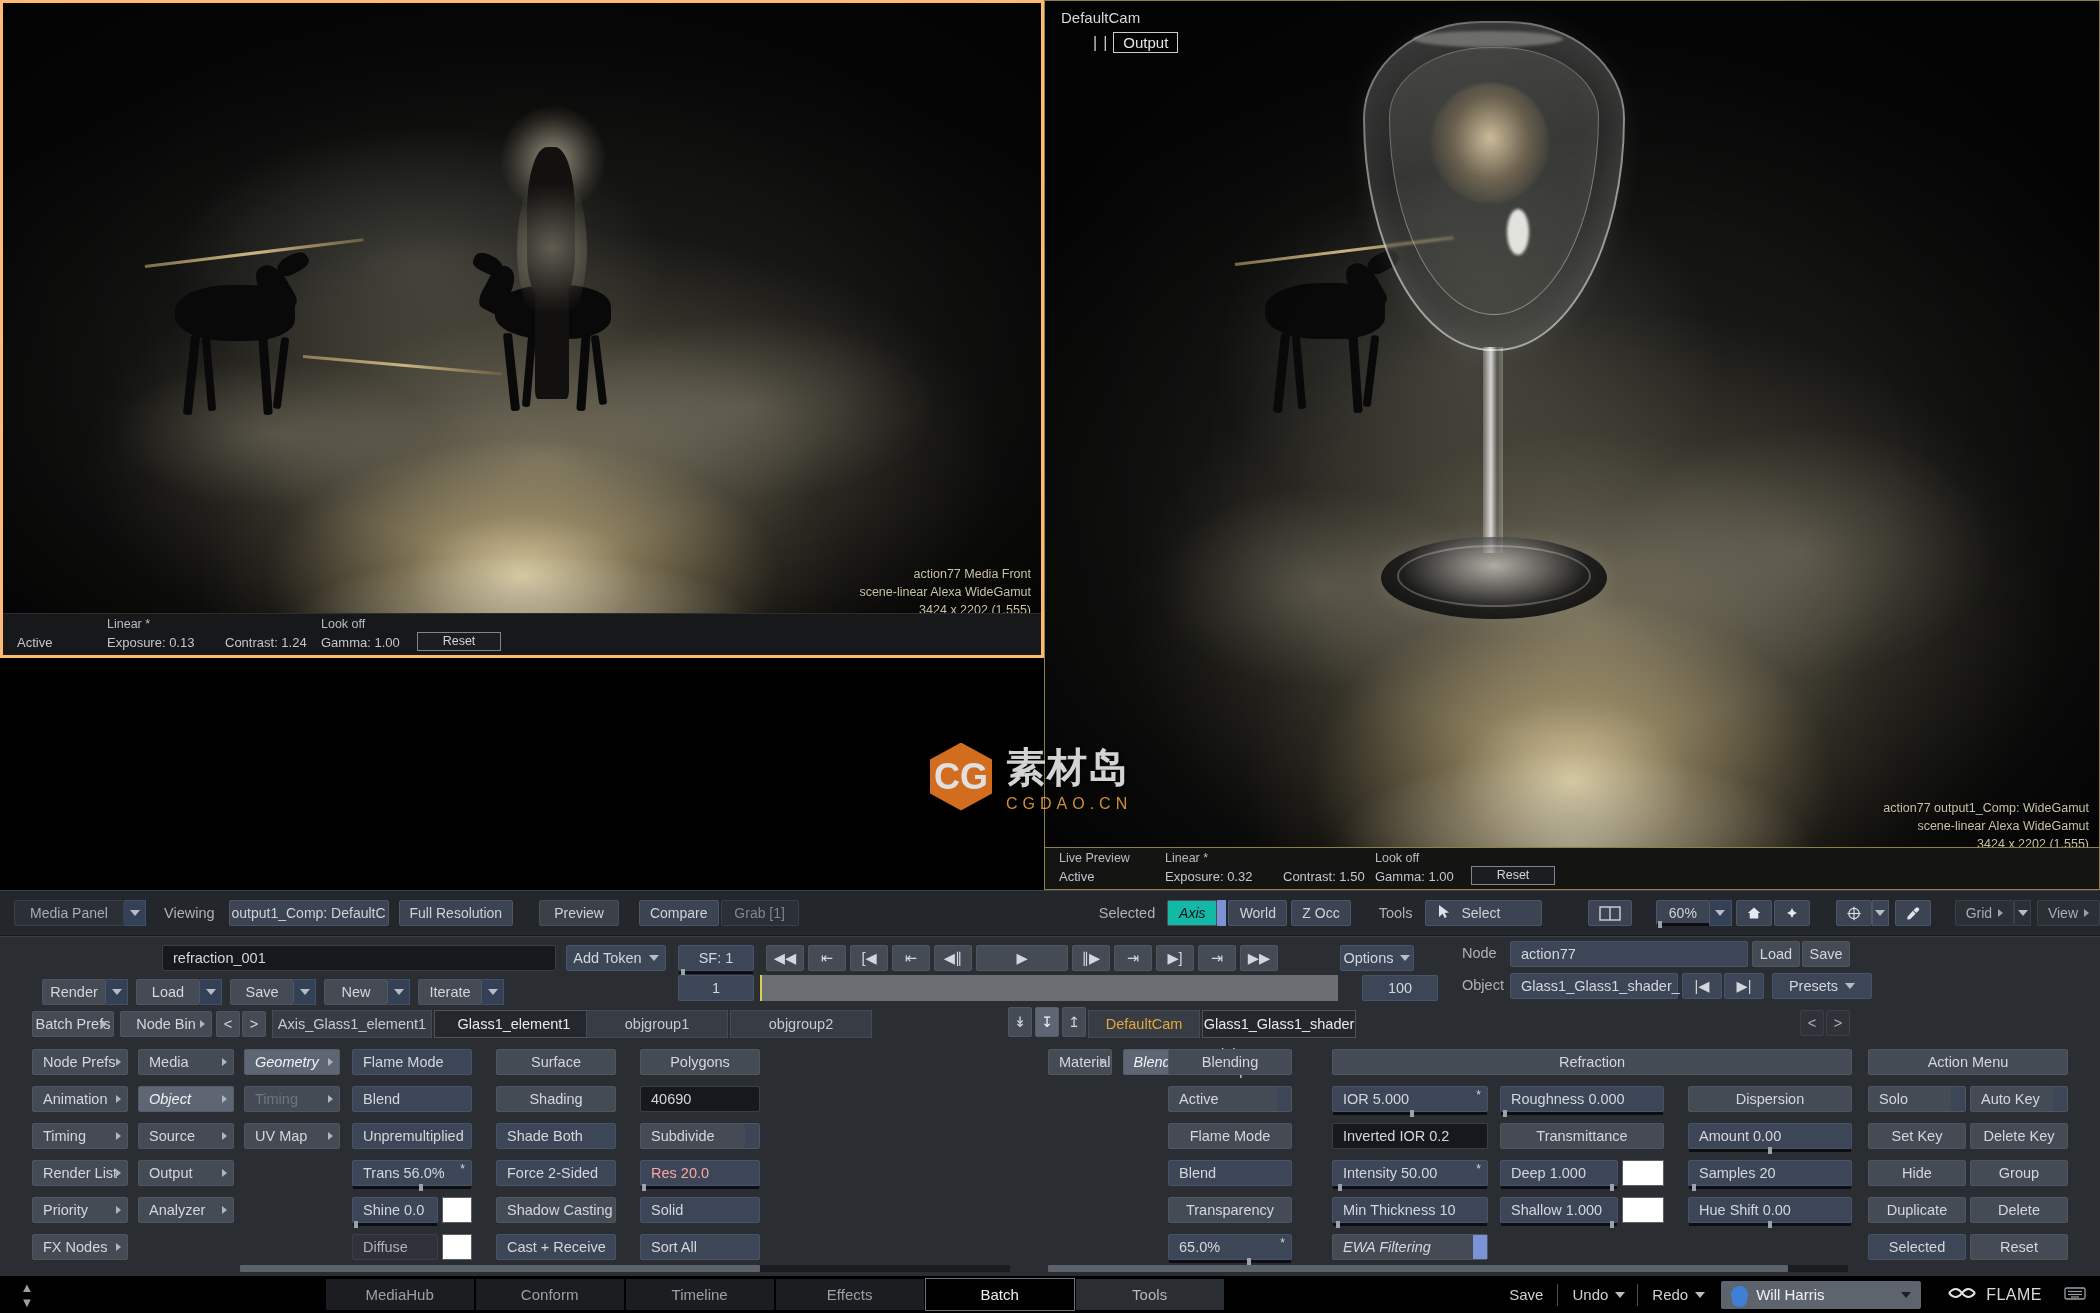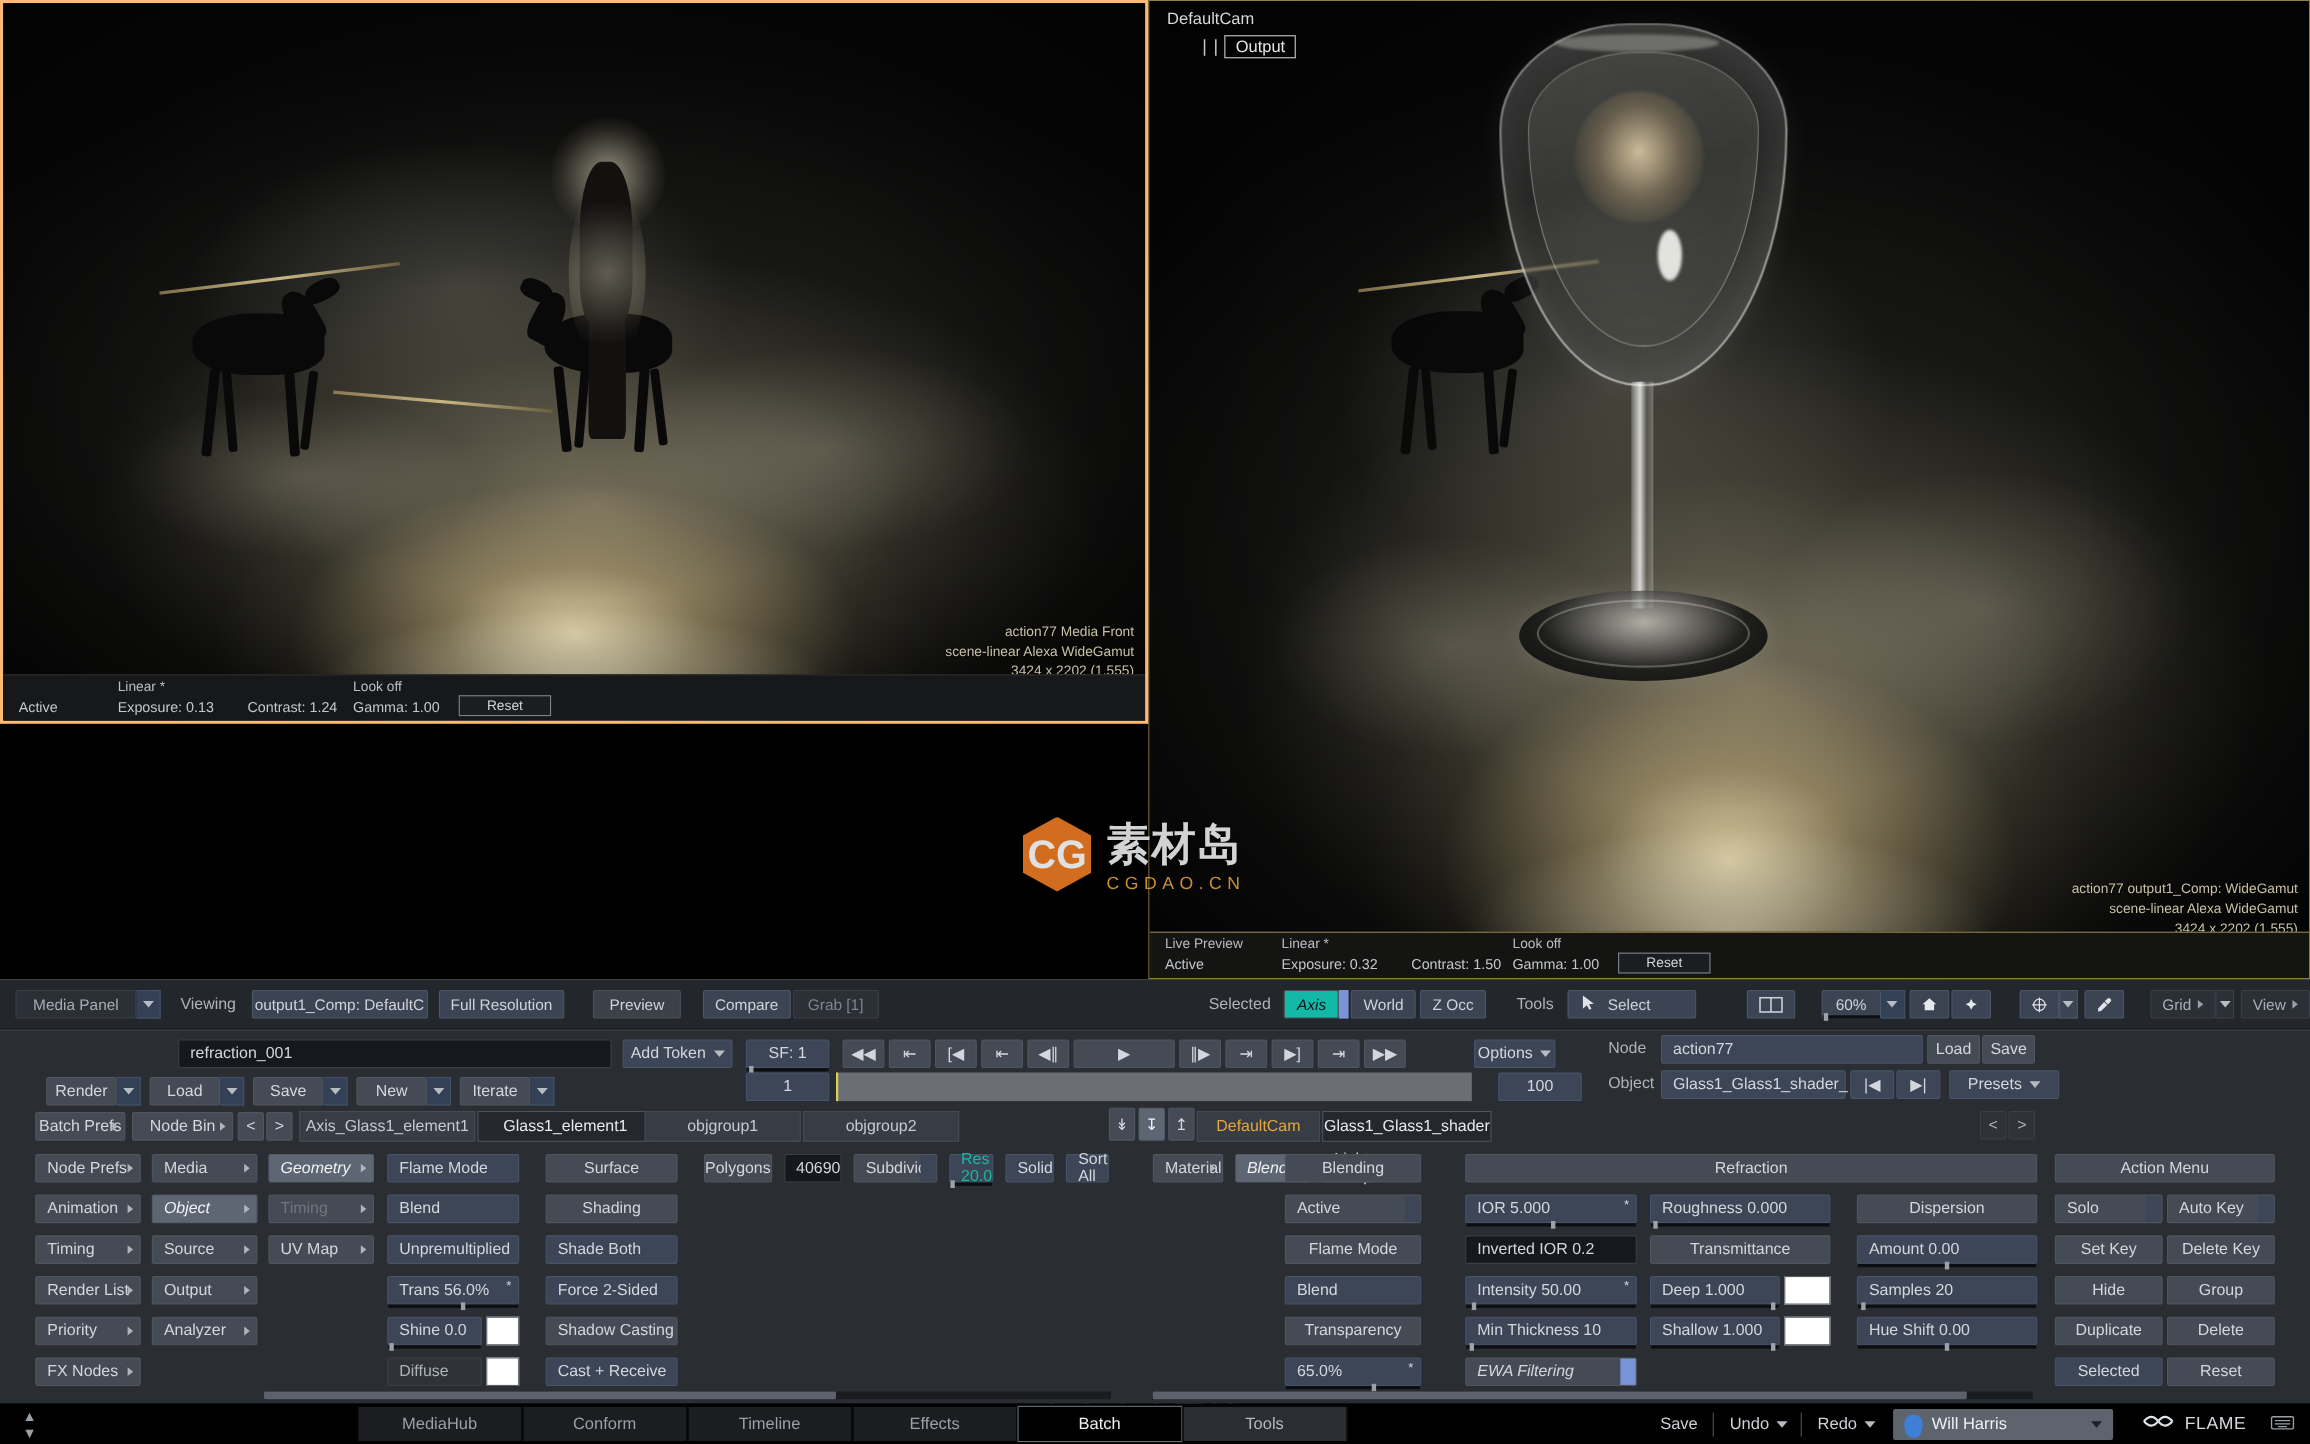--- a/index.html
+++ b/index.html
@@ -567,28 +567,28 @@
 
     <div style="position:absolute;left:496px;top:112px;display:flex;flex-direction:column;gap:11px;width:120px;">
       <div class="pbtn grey">Surface</div>
       <div class="pbtn grey">Shading</div>
       <div class="pbtn navy left">Shade Both</div>
       <div class="pbtn navy left">Force 2-Sided</div>
       <div class="pbtn grey left">Shadow Casting</div>
       <div class="pbtn navy left">Cast + Receive</div>
     </div>
 
-    <div style="position:absolute;left:640px;top:112px;display:flex;flex-direction:row;gap:11px;width:120px;">
+    <div style="position:absolute;left:640px;top:112px;display:flex;flex-direction:column;gap:11px;width:120px;">
       <div class="pbtn grey">Polygons</div>
       <div class="field">40690</div>
       <div class="pbtn grey left">
           <span>Subdivide</span>
           <span style="position:absolute;right:0;top:0;bottom:0;width:14px;background:#3d4656;"></span>
         </div>
-      <div class="pbtn navy left" style="color:#14b8a6;">
+      <div class="pbtn navy left" style="color:#fca5a5;">
           <span>Res 20.0</span>
           <span class="sl">
             <i style="left:1%;"></i>
           </span>
         </div>
       <div class="pbtn navy left">Solid</div>
       <div class="pbtn navy left">Sort All</div>
     </div>
 
     <div style="position:absolute;left:1048px;top:112px;display:flex;flex-direction:row;gap:11px;width:92px;">

